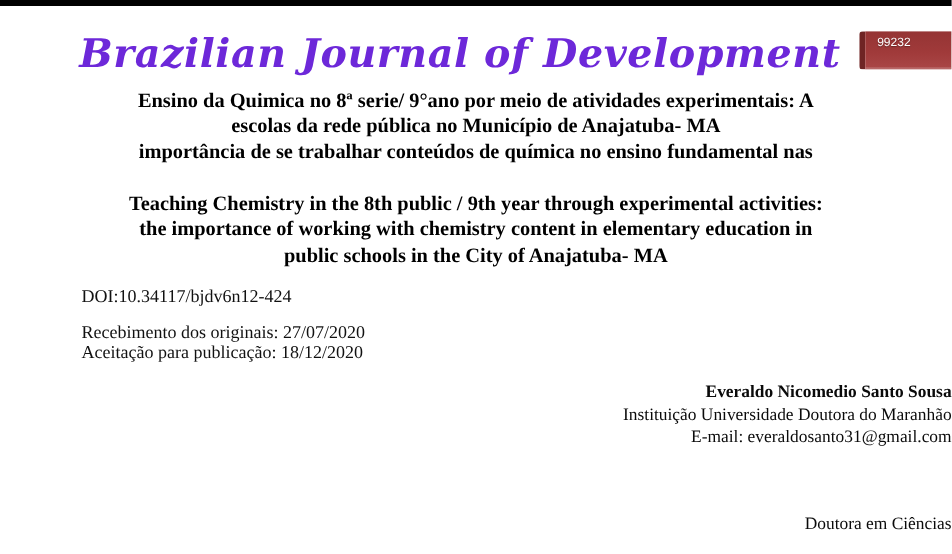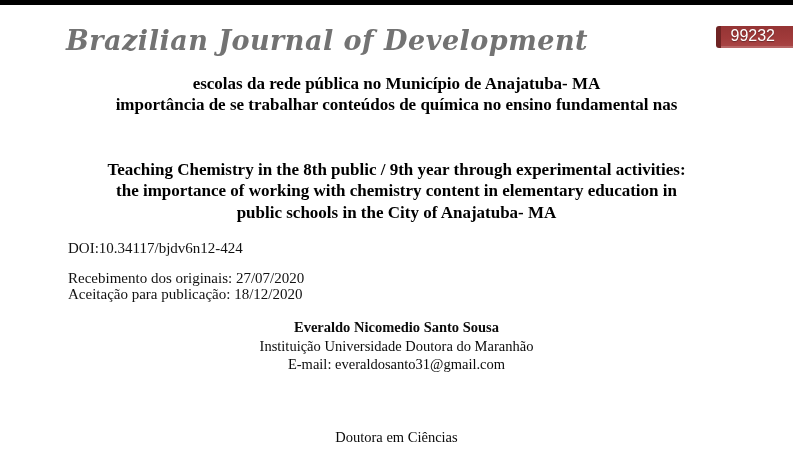--- a/index.html
+++ b/index.html
@@ -12,34 +12,34 @@
     overflow:hidden;
   }
   .top-bar {
     position:absolute; top:0; left:0; right:0; height:5px;
     background:#000000;
   }
   .logo {
     position:absolute; left:66px; top:25px;
     font-family:"DejaVu Serif", serif;
     font-style:italic; font-weight:bold;
-    font-size:27px; letter-spacing:0.5px;
-    color:#737373;
+    font-size:33px; letter-spacing:0.5px;
+    color:#6d28d9;
     white-space:nowrap;
   }
   .badge {
     position:absolute; right:0; top:26px;
-    height:22px; min-width:77px;
+    height:32px; min-width:77px;
     background:linear-gradient(180deg,#953434 0%,#a03a3a 55%,#aa4747 100%);
     border-left:5px solid #6f2424;
     box-shadow: inset 0 -2px 0 rgba(255,255,255,0.18);
     border-radius:3px 0 0 3px;
     color:#ffffff;
     font-family:"Liberation Sans", sans-serif;
-    font-size:16px; line-height:20px;
+    font-size:10px; line-height:20px;
     padding:0 18px 0 10px;
     text-shadow:0 1px 1px rgba(0,0,0,0.35);
   }
   .title {
     position:absolute; left:0; right:0;
     text-align:center;
     font-weight:bold;
     font-size:17px;
     line-height:21.4px;
     color:#000000;
@@ -50,21 +50,21 @@
   .meta {
     position:absolute; left:68px;
     font-size:15px; line-height:15px;
     color:#111111;
   }
   .doi-block   { top:241px; }
   .dates-block { top:271px; }
   .dates-block div { margin-bottom:0.5px; }
   .author-block {
     position:absolute; left:0; right:0;
-    text-align:center;
+    text-align:right;
     font-size:14.5px;
     line-height:18.6px;
     color:#0a0a0a;
   }
   .author-1 { top:318px; }
   .author-2 { top:428px; }
   .author-name { font-weight:bold; display:block; }
   .author-line { display:block; }
 </style>
 </head>
@@ -75,20 +75,21 @@
 <header>
   <div class="logo">Brazilian Journal of Development</div>
   <div class="badge">
     <span>99232</span>
   </div>
 </header>
 
 <main>
 
   <h1 class="title title-pt">
+    <span>Ensino da Quimica no 8ª serie/ 9°ano por meio de atividades experimentais: A</span>
     <span>escolas da rede pública no Município de Anajatuba- MA</span>
     <span>importância de se trabalhar conteúdos de química no ensino fundamental nas</span>
   </h1>
 
   <h2 class="title title-en">
     <span>Teaching Chemistry in the 8th public / 9th year through experimental activities:</span>
     <span>the importance of working with chemistry content in elementary education in</span>
     <span>public schools in the City of Anajatuba- MA</span>
   </h2>
 

